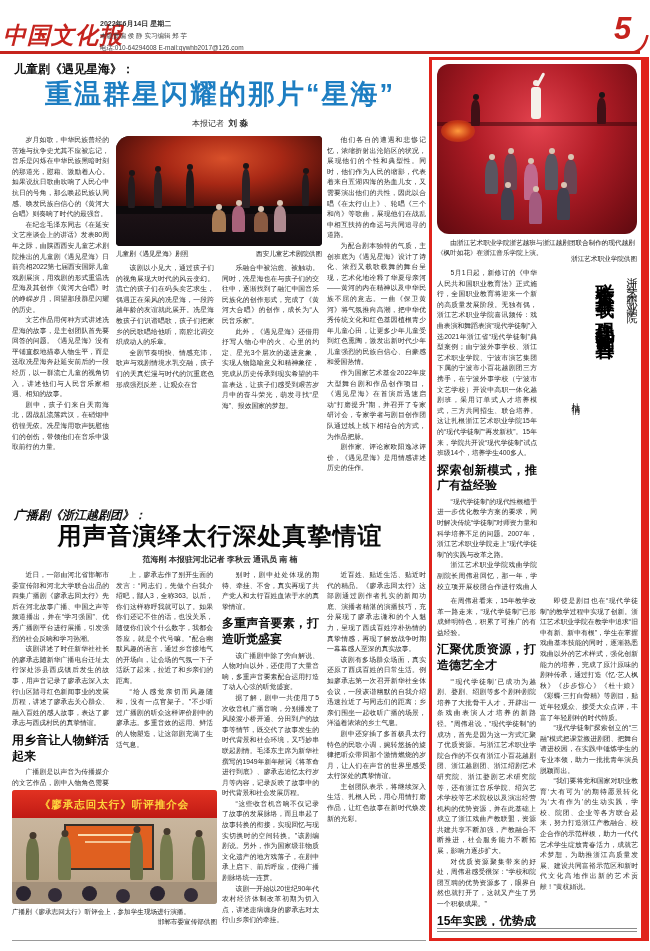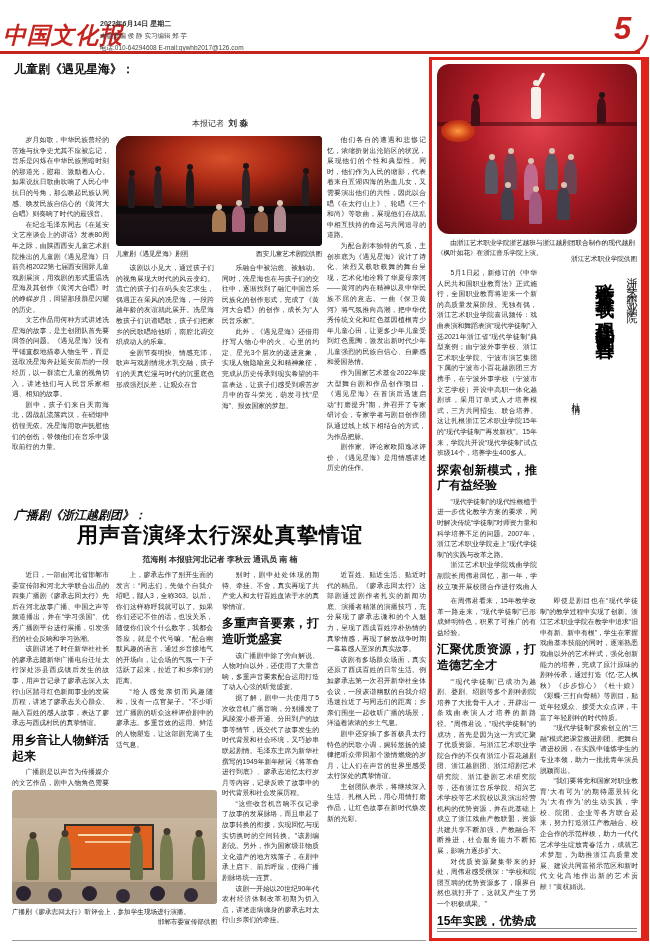--- a/index.html
+++ b/index.html
@@ -13,21 +13,21 @@
   .mast-info .d{font-weight:bold;color:#333;font-size:7px;}
   .section-title{color:#c5231d;font-size:22px;font-weight:bold;letter-spacing:4px;}
   .page-num{color:#c5231d;font-size:31px;font-weight:bold;font-style:italic;}
   .red-rule{background:#c5231d;height:2.5px;}
   
   .col{position:absolute;overflow:hidden;text-align:justify;}
   .col p{margin:0;text-indent:2em;font-size:6.8px;line-height:1.56;color:#2c2c2c;}
   .col h4{margin:4px 0 3px;font-size:12px;line-height:1.3;color:#0d0d0d;text-indent:0;}
   .kicker{font-family:"Liberation Serif",serif;font-weight:bold;font-size:12px;color:#111;}
   .headline-a{font-size:27px;font-weight:bold;color:#1d7ec2;letter-spacing:2px;text-align:center;line-height:1.1;}
-  .headline-b{font-size:21px;font-weight:bold;color:#0a0a0a;letter-spacing:1px;text-align:center;line-height:1.1;}
+  .headline-b{font-size:24px;font-weight:bold;color:#0a0a0a;letter-spacing:1px;text-align:center;line-height:1.1;}
   .byline{font-size:8px;color:#333;text-align:center;}
   .byline b{font-size:8.5px;text-align:center;}
   .cap{font-family:"Liberation Serif",serif;font-size:6.6px;color:#222;line-height:1.5;}
   .hairline{border-top:1px solid #9a9a9a;}
   .dblline{border-top:1px solid #8a8a8a;border-bottom:1px solid #8a8a8a;height:2px;}
   
   .redbox{border:3px solid #e0241c;border-right:none;}
   .redbar{background:#e0241c;}
   .v-zone{writing-mode:vertical-rl;}
   .v-kicker{font-family:"Liberation Serif",serif;font-size:11px;letter-spacing:5px;color:#1a1a1a;margin-left:6px;}
@@ -53,20 +53,21 @@
     <div>本版责编 侯 静  实习编辑 郑 芋</div>
     <div>电话:010-64294608  E-mail:qywhb2017@126.com</div>
   </div>
   <div class="abs page-num" style="left:614px;top:11px;">5</div>
   <div class="abs red-rule" style="left:0;top:51px;width:640px;"></div>
   <svg class="abs" style="left:632px;top:35px;" width="17" height="19">
     <path d="M0 17.5 C 9 16.5 13.5 9 15.5 0" stroke="#c5231d" stroke-width="2.5" fill="none"></path>
   </svg>
 
   <div class="abs kicker" style="left:14px;top:61px;">儿童剧《遇见星海》：</div>
+  <div class="abs headline-a" style="left:14px;top:80px;width:412px;">重温群星闪耀的那片“星海”</div>
   <div class="abs byline" style="left:14px;top:118px;width:412px;">
     <span>本报记者</span>&nbsp;
     <b>刘 淼</b>
   </div>
 
   <div class="col" style="left:12px;top:135px;width:97px;height:368px;">
       <p>岁月如歌，中华民族曾经的苦难与抗争史尤其不应被忘记，音乐是闪烁在中华民族黑暗时刻的那道光，慰藉、激励着人心。如果说抗日歌曲吹响了人民心中抗日的号角，那么唤起民族认同感、唤发民族自信心的《黄河大合唱》则奏响了时代的最强音。</p>
       <p>在纪念毛泽东同志《在延安文艺座谈会上的讲话》发表80周年之际，由陕西西安儿童艺术剧院推出的儿童剧《遇见星海》日前亮相2022第七届西安国际儿童戏剧展演，用戏剧的形式重温冼星海及其创作《黄河大合唱》时的峥嵘岁月，回望那段群星闪耀的历史。</p>
       <p>文艺作品用何种方式讲述冼星海的故事，是主创团队首先要回答的问题。《遇见星海》没有平铺直叙地描摹人物生平，而是选取冼星海奔赴延安前后的一段经历，以一群流亡儿童的视角切入，讲述他们与人民音乐家相遇、相知的故事。</p>
       <p>剧中，孩子们来自天南海北，因战乱流落武汉，在硝烟中彷徨无依。冼星海用歌声抚慰他们的创伤，带领他们在音乐中汲取前行的力量。</p>
@@ -128,20 +129,21 @@
       <p>该剧一开始以20世纪90年代农村经济体制改革初期为切入点，讲述患病缠身的廖承志对太行山乡亲们的牵挂。</p>
     </div>
   <div class="col" style="left:327px;top:570px;width:99px;height:362px;">
       <p>近百姓、贴近生活、贴近时代的精品。《廖承志回太行》这部剧通过剧作者扎实的新闻功底、演播者精湛的演播技巧，充分展现了廖承志谦和的个人魅力，呈现了西戌百姓淳朴热情的真挚情感，再现了解放战争时期一幕幕感人至深的真实故事。</p>
       <p>该剧有多场群众场面，真实还原了西戌百姓的日常生活。例如廖承志第一次召开新华社全体会议，一段诙谐幽默的自我介绍迅速拉近了与同志们的距离；乡亲们围坐一起收听广播的场景，洋溢着浓浓的乡土气息。</p>
       <p>剧中还穿插了多首极具太行特色的民歌小调，婉转悠扬的旋律把听众带回那个激情燃烧的岁月，让人们在声音的世界里感受太行深处的真挚情谊。</p>
       <p>主创团队表示，将继续深入生活、扎根人民，用心用情打磨作品，让红色故事在新时代焕发新的光彩。</p>
     </div>
 
   <div class="photo" style="left:12px;top:790px;width:205px;height:114px;border-radius:3px;background:#bca88e;">
+    <div class="abs banner-text" style="left:0;top:0;width:205px;height:28px;background:linear-gradient(#e23222,#c01a14);">《廖承志回太行》听评推介会</div>
     <div class="abs" style="left:0;top:28px;width:205px;height:64px;background:linear-gradient(#c9b69e,#bba58a);"></div>
     <div class="abs" style="left:52px;top:34px;width:86px;height:42px;background:#e06020;border:2px solid #36302b;">
       <div style="margin:8px auto 0;width:62px;height:2px;background:rgba(255,240,200,.85);"></div>
       <div style="margin:5px auto 0;width:48px;height:2px;background:rgba(255,240,200,.7);"></div>
     </div>
     <div class="pf sd" style="left:14px;top:48px;width:13px;height:42px;background:#6d7148;"></div>
     <div class="pf sd" style="left:46px;top:46px;width:13px;height:44px;background:#767a4e;"></div>
     <div class="pf sd" style="left:118px;top:42px;width:13px;height:48px;background:#6d7148;"></div>
     <div class="pf sd" style="left:148px;top:44px;width:13px;height:46px;background:#767a4e;"></div>
     <div class="pf sd" style="left:180px;top:46px;width:13px;height:44px;background:#6d7148;"></div>

